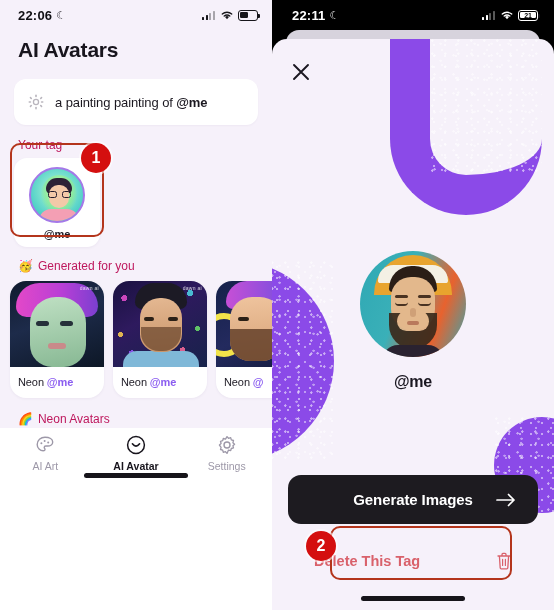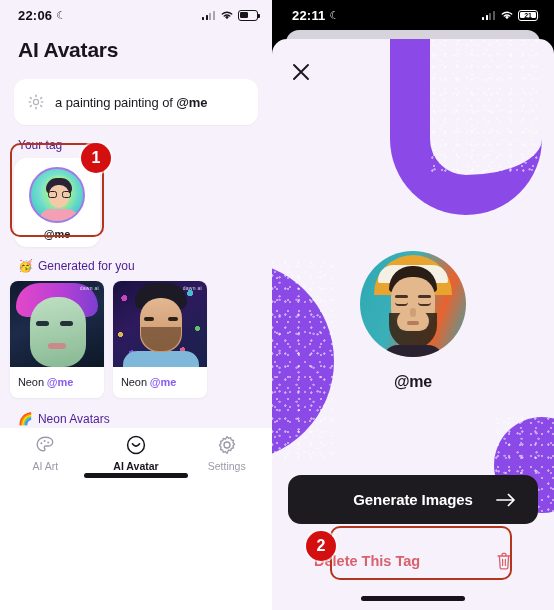--- a/index.html
+++ b/index.html
@@ -58,21 +58,21 @@
     height: 46px;
     display: flex; align-items: center;
     padding: 0 14px;
     box-shadow: 0 1px 2px rgba(40,20,70,.04);
   }
   .prompt-icon { width: 16px; height: 16px; margin-right: 11px; flex:0 0 16px; opacity:.6; }
   .prompt-text { font-size: 13px; color: #1b1820; letter-spacing: -.1px; }
   .prompt-text b { font-weight: 700; }
 
   .section-label {
-    font-size: 12px; color: #4c1d95; padding: 12px 18px 0 18px;
+    font-size: 12px; color: #be185d; padding: 12px 18px 0 18px;
     display:flex; align-items:center; gap:5px;
   }
   .section-label.tagline { padding-top: 13px; }
 
   .tag-card-wrap { padding: 6px 0 0 14px; }
   .tag-card {
     width: 86px; background: #ffffff; border-radius: 13px;
     padding: 9px 0 7px 0; text-align: center;
     box-shadow: 0 1px 3px rgba(40,20,70,.05);
   }
@@ -89,21 +89,21 @@
   .tag-avatar .face { position:absolute; left:18px; top:16px; width:20px; height:23px; background:#f3c9a8; border-radius:9px 9px 10px 10px; }
   .tag-avatar .glasses { position:absolute; left:16.5px; top:22px; width:23px; height:7px; }
   .tag-avatar .glasses span{position:absolute;top:0;width:9px;height:7px;border:1.3px solid #241d2d;border-radius:2.5px;}
   .tag-avatar .glasses span:nth-child(1){left:0;}
   .tag-avatar .glasses span:nth-child(2){right:0;}
   .tag-avatar .shirt { position:absolute; left:8px; bottom:0; width:40px; height:12px; background:#f49fb4; border-radius:14px 14px 0 0; }
   .tag-name { font-size: 11px; font-weight: 700; color: #1d1a24; }
 
   .cards-row { display: flex; gap: 9px; padding: 8px 0 0 10px; }
   .gen-card {
-    width: 94px; flex: 0 0 94px; background: #fff; border-radius: 8px;
+    width: 94px; flex: 0 0 94px; background: #fff; border-radius: 16px;
     overflow: hidden; box-shadow: 0 1px 3px rgba(40,20,70,.05);
   }
   .gen-thumb { height: 86px; position: relative; overflow: hidden; }
   .gen-caption { font-size: 11px; color: #1d1a24; padding: 9px 8px 10px 8px; letter-spacing:-.1px; }
   .gen-caption .at { color: #8a5cf0; font-weight: 600; }
   .wm { position:absolute; right:5px; top:4px; font-size:5px; color:rgba(255,255,255,.8); letter-spacing:.3px;}
 
   
   .art-neon1 { background: linear-gradient(160deg,#101a2e 0%,#1d2b4a 45%,#0d1726 100%); }
   .art-neon1 .h { position:absolute;left:6px;top:2px;width:82px;height:34px;background:linear-gradient(90deg,#e348c8,#b93fd6 55%,#7b3fd0);border-radius:40px 40px 18px 18px;filter:blur(.3px);}
@@ -382,20 +382,30 @@
             <span class="sh"></span>
             <span class="h"></span>
             <span class="f"></span>
             <span class="bd"></span>
             <span class="e1"></span>
             <span class="e2"></span>
           <span class="wm">dawn ai</span>
         </div>
         <div class="gen-caption"><span>Neon </span><span class="at">@me</span></div>
       </div>
+      <div class="gen-card">
+        <div class="gen-thumb art-neon3">
+          <span class="ring"></span>
+            <span class="h"></span>
+            <span class="f"></span>
+            <span class="bd"></span>
+            <span class="e1"></span>
+        </div>
+        <div class="gen-caption"><span>Neon </span><span class="at">@</span></div>
+      </div>
     </div>
 
     <div class="section-label" style="padding-top:14px">
       <span>🌈</span>
       <span>Neon Avatars</span>
     </div>
 
     <div class="cards-row">
       <div class="gen-card">
         <div class="gen-thumb art-cool1">

